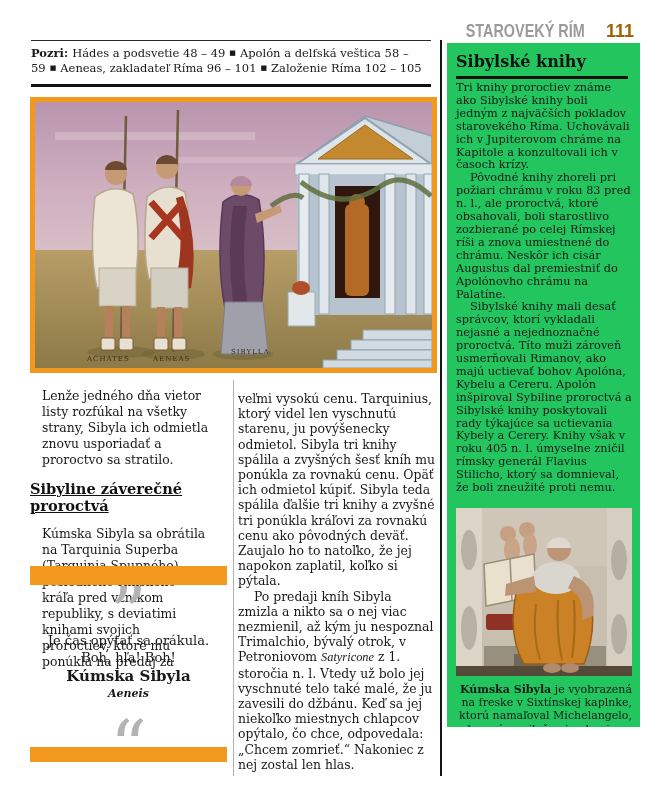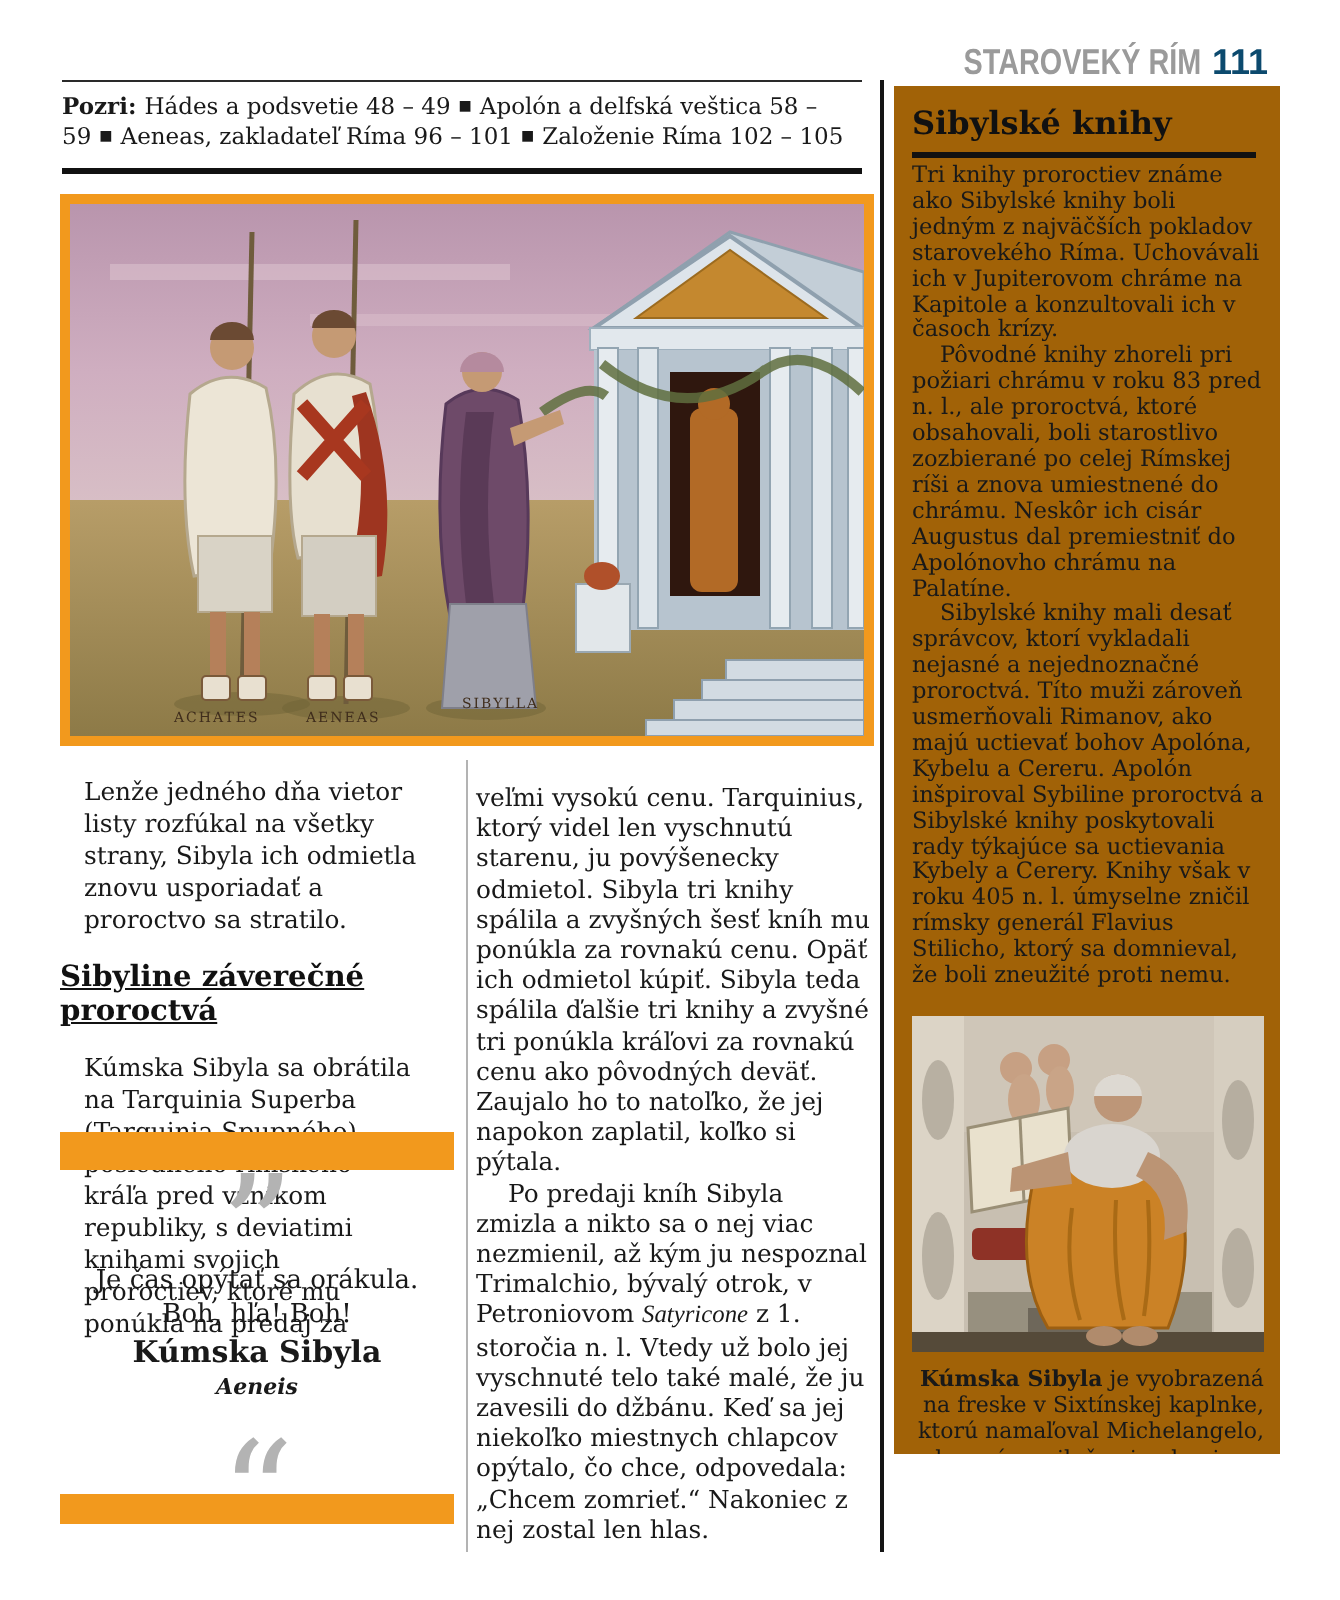--- a/index.html
+++ b/index.html
@@ -4,21 +4,21 @@
 <style>
   html,body { margin:0; padding:0; background:#ffffff; }
   .page {
     position:relative; width:670px; height:800px; overflow:hidden;
     background:#ffffff; font-family:"DejaVu Serif", serif; color:#191919;
   }
   
   .hdr { position:absolute; top:21px; right:36px; font-family:"Liberation Sans", sans-serif;
          font-weight:bold; font-size:18px; white-space:nowrap; }
   .hdr .sect { color:#9a9a9a; display:inline-block; transform:scaleX(.8); transform-origin:right center; }
-  .hdr .num  { color:#0c4a6e; margin-left:0; }
+  .hdr .num  { color:#a16207; margin-left:16px; }
   
   .pozri { position:absolute; left:31px; top:40px; width:400px;
            border-top:1px solid #2a2a2a; border-bottom:3px solid #111;
            padding:5px 0 8px; font-size:11.5px; line-height:15px; }
   .pozri .lbl { font-weight:bold; margin-right:4px; }
   .pozri .sq  { font-size:7px; vertical-align:2px; margin:0 4px; }
   
   .artframe { position:absolute; left:30px; top:97px; width:397px; height:266px;
               border:5px solid #F2991D; line-height:0; }
   
@@ -40,21 +40,21 @@
   .quote .src  { font-size:11px; font-weight:bold; font-style:italic; line-height:18px; }
   
   .midcol { position:absolute; left:238px; top:378px; width:197px; }
   .caption { font-size:10.8px; line-height:12.6px; margin:0; }
   .midbody { margin-top:13px; font-size:12.4px; line-height:15.2px; }
   .midbody p { margin:0; }
   .midbody p.ind { text-indent:16px; }
   .it { font-style:italic;font-family:Liberation Serif, serif; }
   
   .sidebar { position:absolute; left:447px; top:43px; width:193px; height:684px;
-             background:#a16207; box-sizing:border-box; padding:10px 8px 0 9px; overflow:hidden; }
+             background:#22c55e; box-sizing:border-box; padding:10px 8px 0 9px; overflow:hidden; }
   .sidebar h2 { font-size:16px; line-height:18px; margin:0 4px 3px 0; padding-bottom:5px;
                 border-bottom:3.5px solid #111; color:#111; }
   .sidebar p.bodytxt { font-size:11.3px; line-height:12.9px; margin:0; }
   .sidebar p.ind { text-indent:14px; }
   .sb-img { margin:13px 0 7px; line-height:0; }
   .sb-caption { font-size:11px; line-height:13.2px; margin:0;text-align:right; }
 </style>
 </head>
 <body>
 

